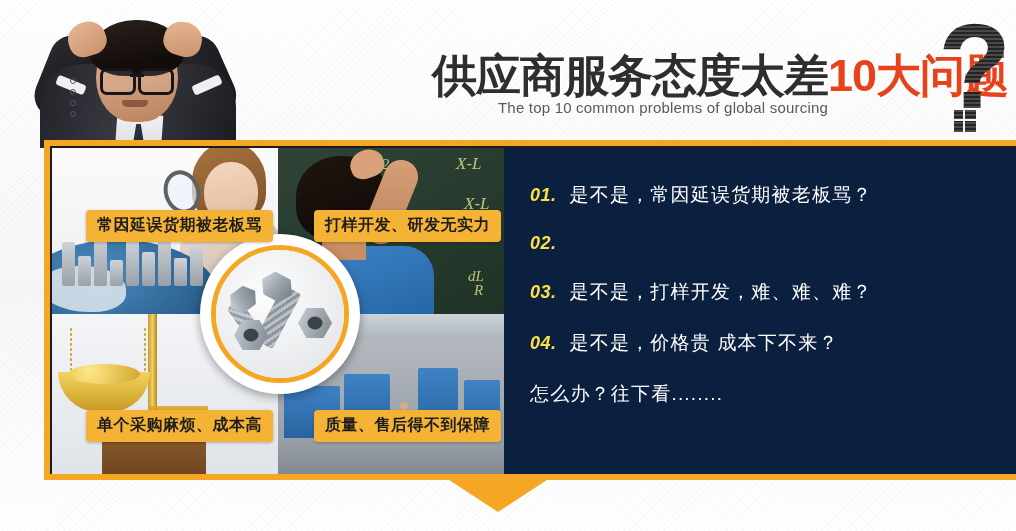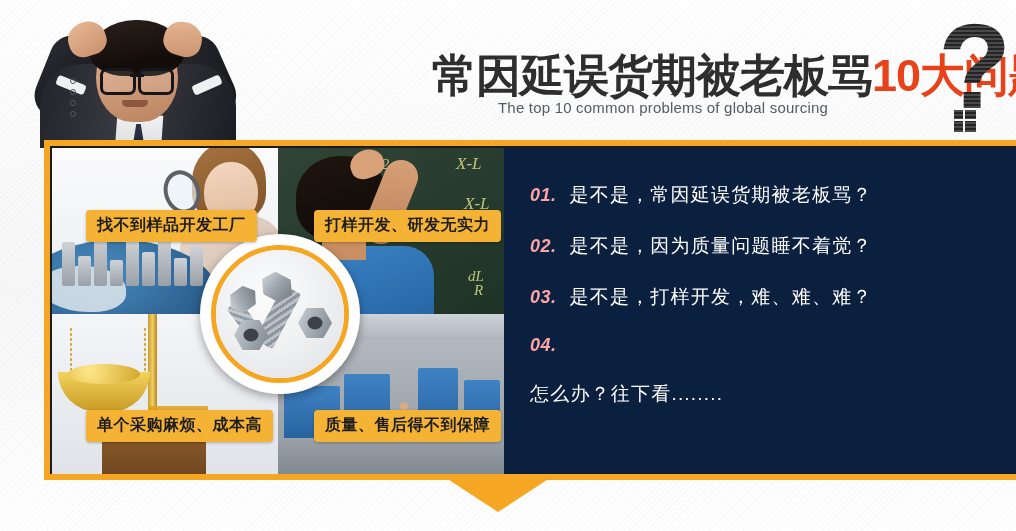--- a/index.html
+++ b/index.html
@@ -356,21 +356,21 @@
   .panel {
     position:relative; flex:1; height:332px;
     background:#0b1f3f; padding:34px 0 0 26px;
   }
   .q-item {
     display:flex; align-items:baseline;
     color:#ffffff; font-size:19px; margin-bottom:25px; white-space:nowrap;
   }
   .q-num {
     font-style:italic; font-weight:bold; font-size:18px;
-    margin-right:13px; color:#fca5a5; letter-spacing:.5px;
+    margin-right:13px; color:#fde047; letter-spacing:.5px;
   }
   .q-text { letter-spacing:1.2px; }
   .q-foot {
     color:#ffffff; font-size:19px; letter-spacing:1.2px; margin-top:2px;
   }
 
   
   .arrow {
     position:absolute; left:44px; top:474px; width:972px; height:6px;
     background:#f5a623;
@@ -407,21 +407,21 @@
       <div class="m-cuff m-cuffR"></div>
       <div class="m-btns">
         <i></i>
           <i></i>
           <i></i>
           <i></i>
       </div>
     </div>
 
     <div class="headline-wrap">
-      <div class="headline"><span>常因延误货期被老板骂</span><span class="accent">10大问题</span></div>
+      <div class="headline"><span>供应商服务态度太差</span><span class="accent">10大问题</span></div>
     </div>
 
     <div class="subtitle">The top 10 common problems of global sourcing</div>
 
     <div class="qmark">
       <div class="q-glyph">?</div>
       <div class="q-dot"></div>
     </div>
   </div>
 
@@ -489,41 +489,41 @@
           <div class="bolt-ring">
             <div class="bolt bolt2-shank"></div>
             <div class="bolt bolt2-head"></div>
             <div class="bolt bolt-shank"></div>
             <div class="bolt bolt-head"></div>
             <div class="nut nut1"></div>
             <div class="nut nut2"></div>
           </div>
         </div>
 
-        <div class="cap c1">找不到样品开发工厂</div>
+        <div class="cap c1">常因延误货期被老板骂</div>
         <div class="cap c2">打样开发、研发无实力</div>
         <div class="cap c3">单个采购麻烦、成本高</div>
         <div class="cap c4">质量、售后得不到保障</div>
       </div>
 
       <div class="panel">
         <div class="q-item">
           <span class="q-num">01.</span>
           <span class="q-text">是不是，常因延误货期被老板骂？</span>
         </div>
         <div class="q-item">
           <span class="q-num">02.</span>
-          <span class="q-text">是不是，因为质量问题睡不着觉？</span>
         </div>
         <div class="q-item">
           <span class="q-num">03.</span>
           <span class="q-text">是不是，打样开发，难、难、难？</span>
         </div>
         <div class="q-item">
           <span class="q-num">04.</span>
+          <span class="q-text">是不是，价格贵 成本下不来？</span>
         </div>
         <div class="q-foot">怎么办？往下看........</div>
       </div>
 
     </div>
   </div>
 
   <div class="arrow"></div>
   <div class="arrow-tip"></div>
 

